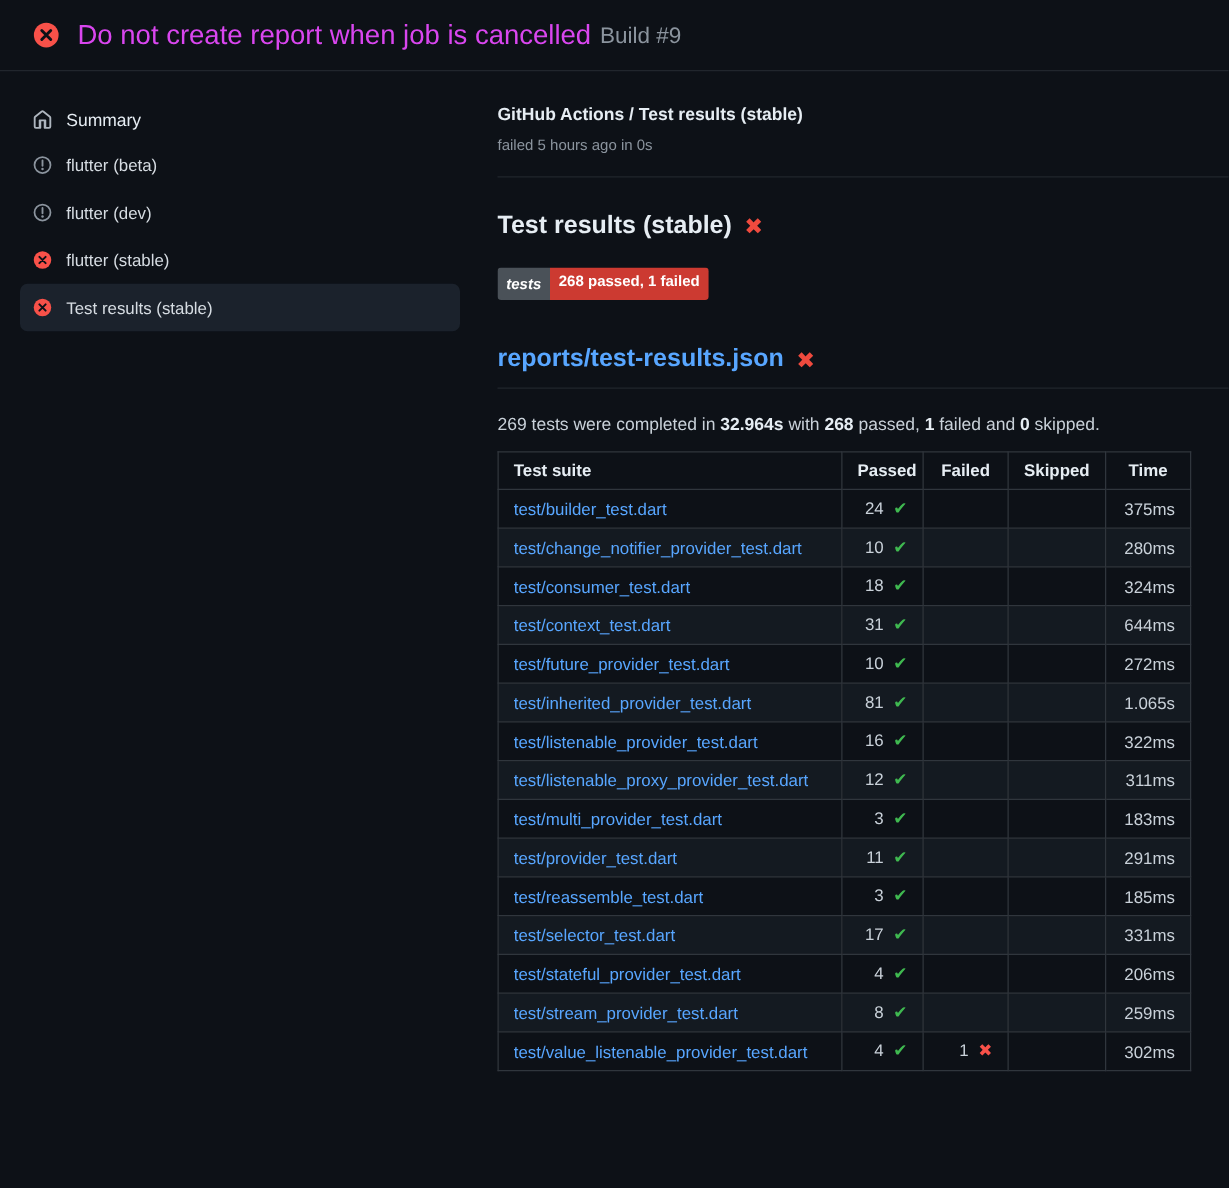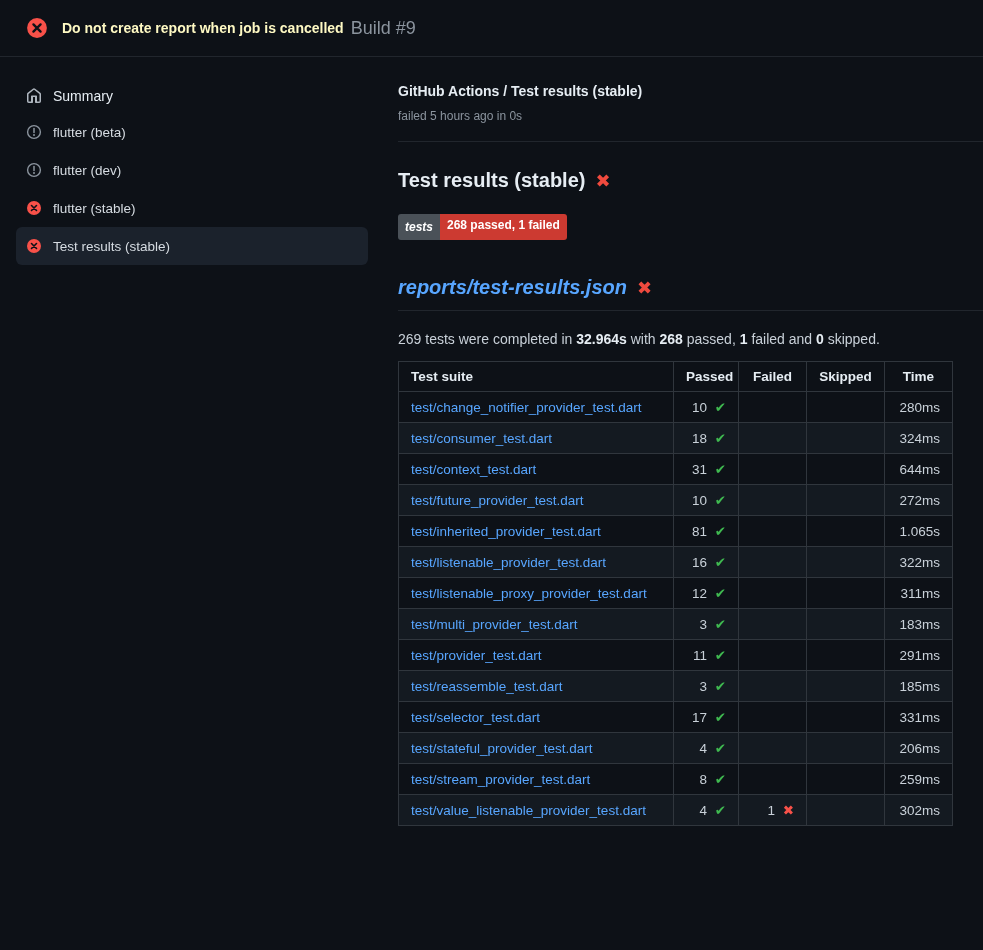--- a/index.html
+++ b/index.html
@@ -13,21 +13,21 @@
     overflow: hidden;
   }
   
   .topbar {
     height: 57px;
     display: flex; align-items: center;
     padding: 0 26px;
     border-bottom: 1px solid #21262d;
   }
   .fail-badge-lg { width: 22px; height: 22px; flex: 0 0 22px; margin-right: 14px; }
-  .topbar h1 { margin: 0; font-size: 14px; font-weight: 700; color: #fef9c3; white-space: nowrap; }
+  .topbar h1 { margin: 0; font-size: 22px; font-weight: 400; color: #d946ef; white-space: nowrap; }
   .build-number { margin-left: 7px; font-size: 18px; color: #8b949e; font-weight: 400; white-space: nowrap; }
 
   
   .layout { display: flex; align-items: flex-start; }
   .sidebar { width: 384px; flex: 0 0 384px; padding: 22px 16px; }
   .content { flex: 1; min-width: 0; padding: 26px 0 30px 14px; }
 
   
   .side-item {
     display: flex; align-items: center; gap: 11px;
@@ -59,21 +59,21 @@
     border-radius: 3px; overflow: hidden;
     font-size: 12px; font-weight: 600; line-height: 1;
   }
   .badge-key { background: #4a5158; color: #ffffff; padding: 7px 7px; font-style: italic; }
   .badge-val { background: #cc3a31; color: #ffffff; padding: 5px 7px; }
 
   .report-heading {
     margin: 36px 0 0; padding-bottom: 11px;
     border-bottom: 1px solid #21262d;
     font-size: 20px; font-weight: 700;
-    display: flex; align-items: center; gap: 10px; font-style: italic;
+    display: flex; align-items: center; gap: 10px;
   }
   .report-heading a { color: #58a6ff; text-decoration: none; }
 
   .summary-line { margin-top: 20px; font-size: 14px; color: #c9d1d9; }
   .summary-line b { color: #e6edf3; }
 
   
   table.results {
     border-collapse: collapse;
     table-layout: fixed;
@@ -181,20 +181,27 @@
         <tr>
           <th class="c-suite">Test suite</th>
           <th>Passed</th>
           <th>Failed</th>
           <th>Skipped</th>
           <th>Time</th>
         </tr>
       </thead>
       <tbody>
           <tr>
+            <td class="c-suite"><a class="suite-link" href="#">test/builder_test.dart</a></td>
+            <td class="c-num">24 <span class="ok">✔</span></td>
+            <td class="c-num"></td>
+            <td class="c-num"></td>
+            <td class="c-time">375ms</td>
+          </tr>
+          <tr>
             <td class="c-suite"><a class="suite-link" href="#">test/change_notifier_provider_test.dart</a></td>
             <td class="c-num">10 <span class="ok">✔</span></td>
             <td class="c-num"></td>
             <td class="c-num"></td>
             <td class="c-time">280ms</td>
           </tr>
           <tr>
             <td class="c-suite"><a class="suite-link" href="#">test/consumer_test.dart</a></td>
             <td class="c-num">18 <span class="ok">✔</span></td>
             <td class="c-num"></td>

